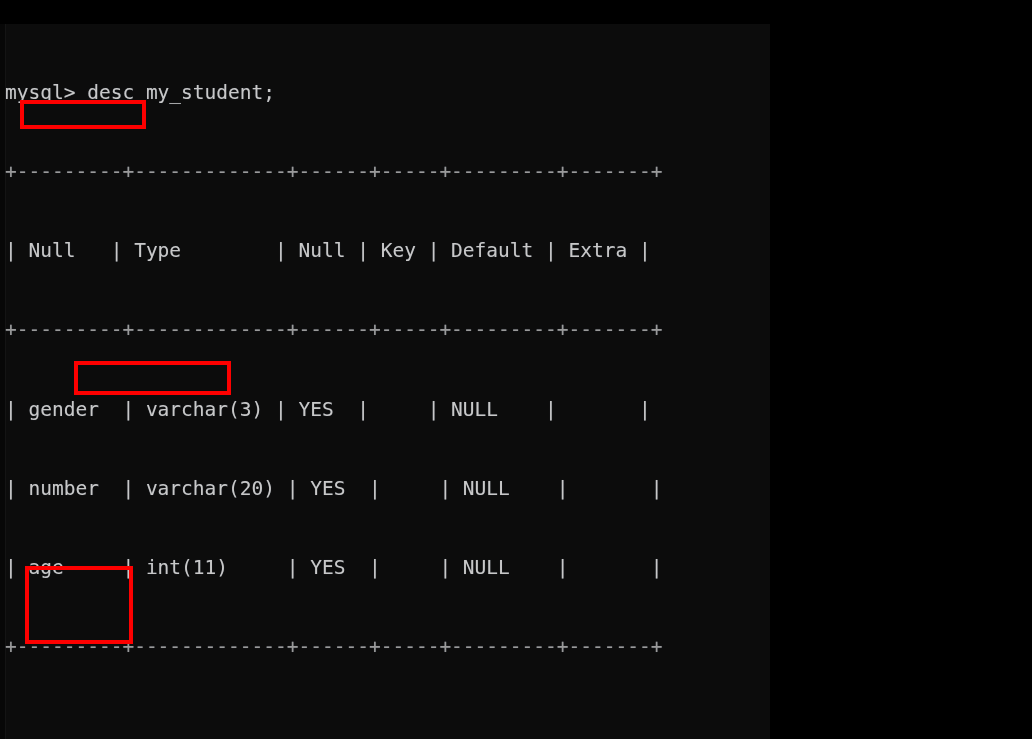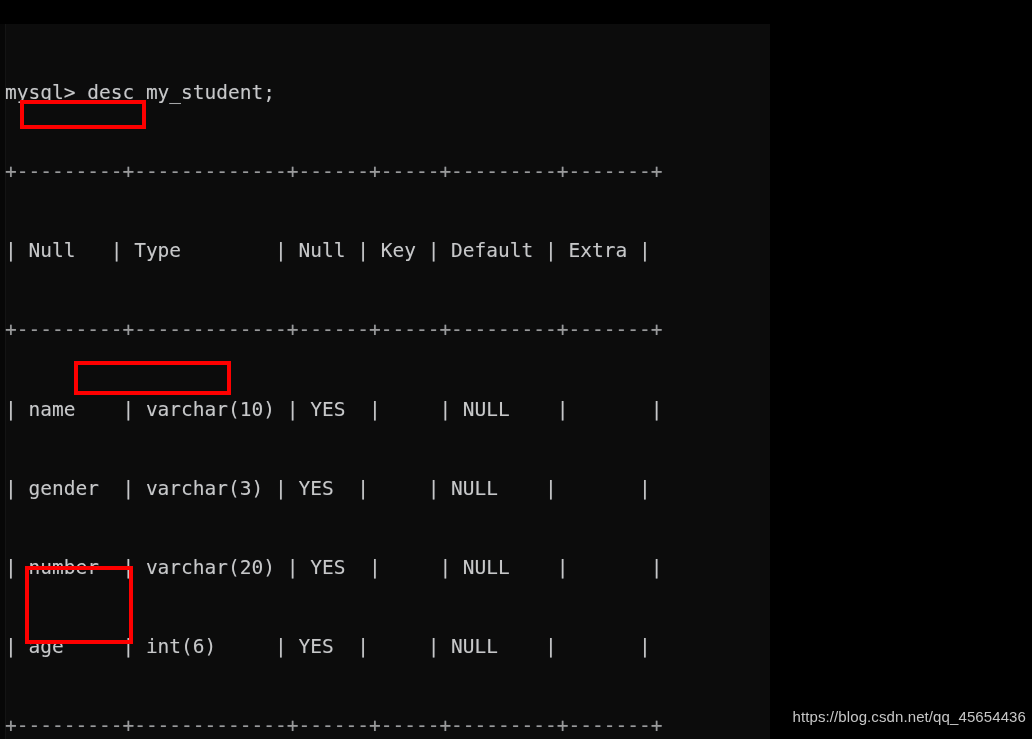--- a/index.html
+++ b/index.html
@@ -95,24 +95,23 @@
 
   <div id="terminal">
 
     <div id="left-gutter"></div>
 
     <div id="console">
       <span class="ln">mysql&gt; desc my_student;</span>
       <span class="ln rule">+---------+-------------+------+-----+---------+-------+</span>
       <span class="ln">| Null   | Type        | Null | Key | Default | Extra |</span>
       <span class="ln rule">+---------+-------------+------+-----+---------+-------+</span>
-      <span class="ln">| name    | varchar(10) | YES  |     | NULL    |       |</span>
       <span class="ln">| gender  | varchar(3) | YES  |     | NULL    |       |</span>
       <span class="ln">| number  | varchar(20) | YES  |     | NULL    |       |</span>
-      <span class="ln">| age     | int(6)     | YES  |     | NULL    |       |</span>
+      <span class="ln">| age     | int(11)     | YES  |     | NULL    |       |</span>
       <span class="ln rule">+---------+-------------+------+-----+---------+-------+</span>
       
       
       
       
       
       
       
       
       
@@ -127,15 +126,14 @@
       
       
     </div>
 
   </div>
 
   <div class="redbox" style="left:20px; top:100px; width:126px; height:29px;"></div>
   <div class="redbox" style="left:74px; top:361px; width:157px; height:34px;"></div>
   <div class="redbox" style="left:25px; top:566px; width:108px; height:78px;"></div>
 
-  <div id="watermark">https://blog.csdn.net/qq_45654436</div>
 
 </div>
 
 </body></html>

